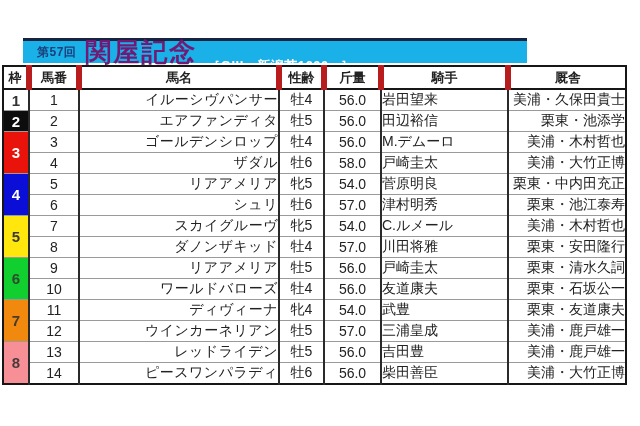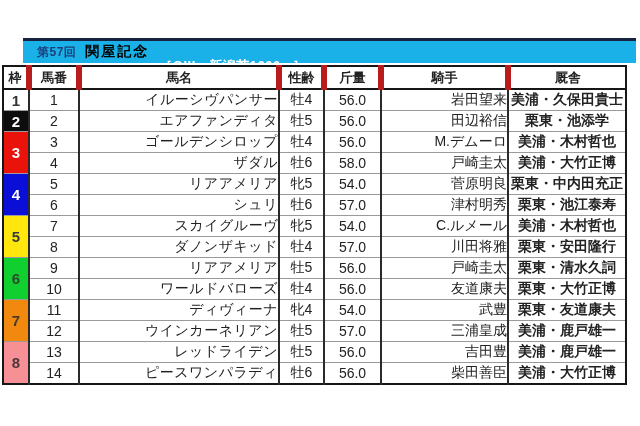--- a/index.html
+++ b/index.html
@@ -7,38 +7,38 @@
     width: 640px; height: 426px;
     background: #ffffff;
     font-family: "Liberation Sans", "DejaVu Sans", sans-serif;
     position: relative;
     overflow: hidden;
     color: #222;
   }
   .banner {
     position: absolute;
     left: 23px; top: 38px;
-    width: 613px; height: 25px;
+    width: 504px; height: 25px;
     box-sizing: border-box;
     background: #19b1e7;
     border-top: 3px solid #17233f;
     display: flex;
     align-items: center;
     padding-left: 14px;
   }
   .banner .edition {
     color: #1c3e7a;
     font-size: 12px;
     font-weight: bold;
     margin-right: 9px;
     letter-spacing: 0.5px;
   }
   .banner .title {
-    color: #000000;
-    font-size: 14px;
+    color: #701a75;
+    font-size: 26px;
     font-weight: bold;
     letter-spacing: 2px;
     margin-right: 10px;
   }
   .banner .conditions {
     color: #ffffff;
     font-size: 13px;
     font-weight: bold;
     letter-spacing: 0.5px;
     margin-top: 27px;
@@ -75,22 +75,22 @@
   table.entries td.c-waku {
     border-left: none;
     text-align: center;
     font-size: 15px;
     font-weight: 600;
   }
   td.c-num   { text-align: center; font-size: 15px; }
   td.c-name  { text-align: right; padding-left: 10px; font-size: 14px; letter-spacing: 0.5px; }
   td.c-sex   { text-align: center; font-size: 13px; }
   td.c-wt    { text-align: center; font-size: 13px; }
-  td.c-jky   { text-align: right; padding-left: 9px; font-size: 13px; }
-  td.c-stb   { text-align: center; padding-left: 9px; font-size: 12.5px; font-weight: bold; }
+  td.c-jky   { text-align: left; padding-left: 9px; font-size: 13px; }
+  td.c-stb   { text-align: right; padding-left: 9px; font-size: 12.5px; }
 </style>
 </head>
 <body>
 
 <div class="page">
 
   <div class="banner">
     <span class="edition">第57回</span>
     <span class="title">関屋記念</span>
     <span class="conditions">［GIII・新潟芝1600m］</span>
@@ -195,21 +195,21 @@
           <td class="c-wt">56.0</td>
           <td class="c-jky">戸崎圭太</td>
           <td class="c-stb">栗東・清水久詞</td>
         </tr>
         <tr>
           <td class="c-num">10</td>
           <td class="c-name">ワールドバローズ</td>
           <td class="c-sex">牡4</td>
           <td class="c-wt">56.0</td>
           <td class="c-jky">友道康夫</td>
-          <td class="c-stb">栗東・大竹正博</td>
+          <td class="c-stb">栗東・石坂公一</td>
         </tr>
         <tr>
           <td class="c-waku" rowspan="2" style="background: rgb(241, 137, 15); color: rgb(74, 58, 40);">7</td>
           <td class="c-num">11</td>
           <td class="c-name">ディヴィーナ</td>
           <td class="c-sex">牝4</td>
           <td class="c-wt">54.0</td>
           <td class="c-jky">武豊</td>
           <td class="c-stb">栗東・友道康夫</td>
         </tr>

